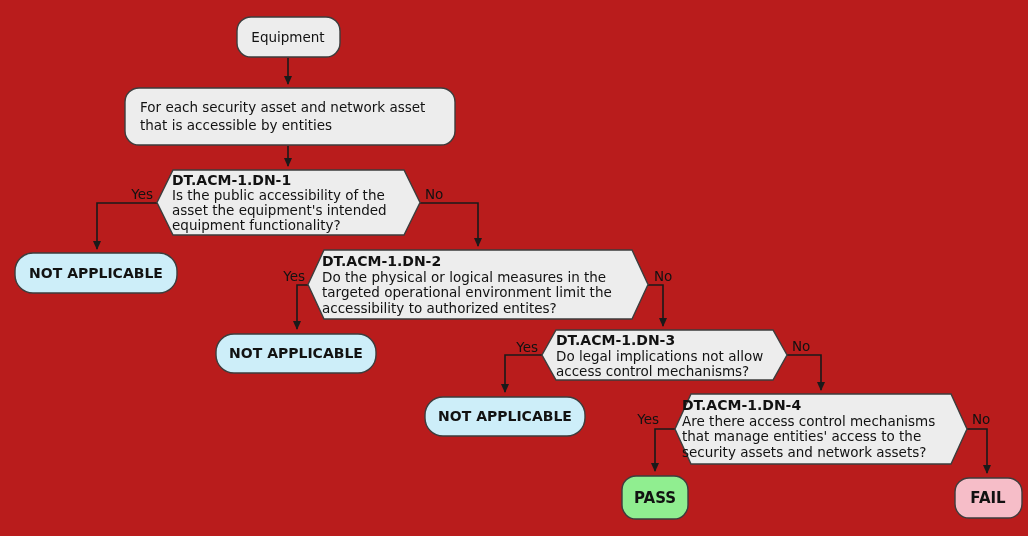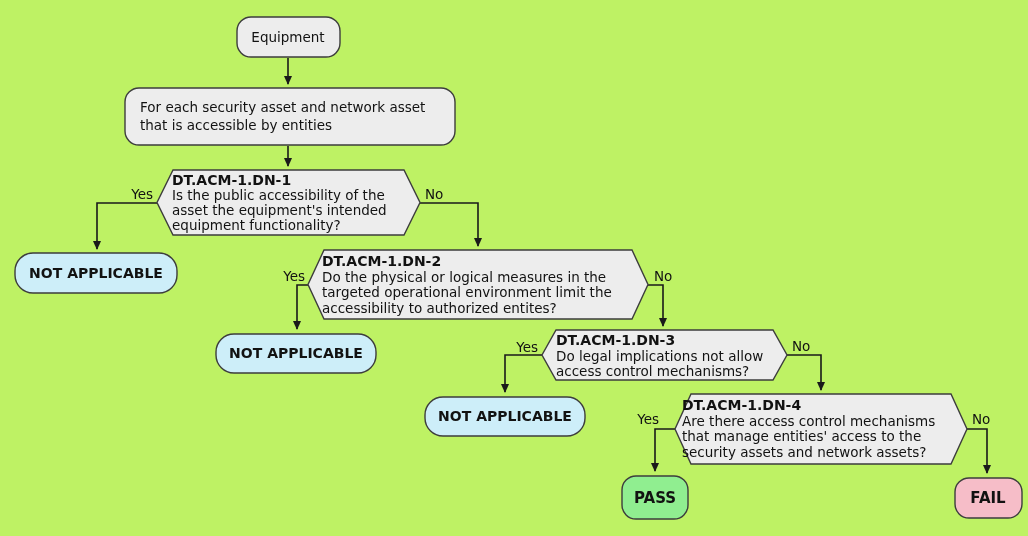--- a/index.html
+++ b/index.html
@@ -1,16 +1,16 @@
 <!DOCTYPE html>
 <html><head>
 <meta charset="utf-8">
 <style>
   html,body{margin:0;padding:0;background:#ffffff;}
-  .stage{width:1028px;height:536px;position:relative;background:#bef264;}
+  .stage{width:1028px;height:536px;position:relative;background:#b91c1c;}
   svg{display:block;font-family:"DejaVu Sans", sans-serif;}
   .shape{stroke:#3d3d3d;stroke-width:1.4px;}
   .edge{fill:none;stroke:#1a1a1a;stroke-width:1.6px;}
   text{fill:#121212;}
   .t{font-size:13.5px;}
   .tb{font-size:14px;font-weight:bold;}
   .lbl{font-size:13.5px;}
   .center{text-anchor:middle;}
   .end{text-anchor:end;}
   .outcome{font-size:14px;font-weight:bold;text-anchor:middle;}

